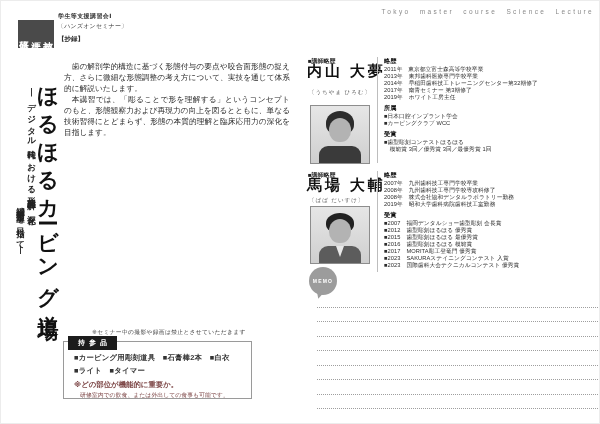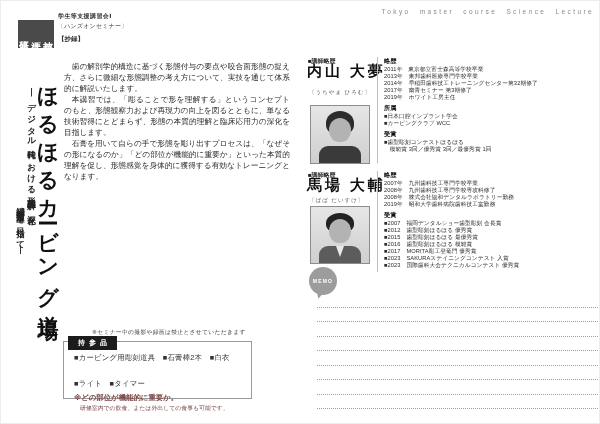--- a/index.html
+++ b/index.html
@@ -37,22 +37,22 @@
   .body-text{position:absolute;left:64px;top:61px;width:226px;font-size:7.7px;line-height:11px;
     text-align:justify;color:#2a2a2a;}
   .body-text > div{text-indent:7.7px;}
 
   .photo-note{position:absolute;left:92px;top:328px;font-size:5.8px;color:#444;letter-spacing:.3px;}
 
   
   .bring-box{position:absolute;left:63px;top:341px;width:187px;height:56px;border:1px solid #9a9a9a;background:#fff;}
   .bring-tab{position:absolute;left:4px;top:-6px;background:#1c1c1c;color:#fff;font-size:7px;
     font-weight:bold;letter-spacing:4px;padding:2px 6px 2px 10px;}
-  .bring-items{margin:11px 0 0 10px;font-size:7.4px;font-weight:normal;color:#333;letter-spacing:.2px;}
-  .bring-items.r2{margin-top:16px;}
+  .bring-items{margin:11px 0 0 10px;font-size:7.4px;font-weight:bold;color:#333;letter-spacing:.2px;}
+  .bring-items.r2{margin-top:3px;}
   .lunch{margin:4px 0 0 10px;font-size:7.4px;font-weight:bold;color:#7c4545;}
   .lunch-sub{margin:1px 0 0 16px;font-size:5.9px;color:#7c4545;}
 
   
   .llabel{position:absolute;left:308px;font-size:6px;font-weight:bold;color:#222;}
   .lname{position:absolute;left:307px;font-size:15px;font-weight:bold;letter-spacing:3px;color:#111;
     font-family:"Liberation Serif","DejaVu Serif",serif;}
   .lkana{position:absolute;left:309px;font-size:5.5px;color:#555;letter-spacing:1px;}
   .lphoto{position:absolute;left:310px;width:58px;height:57px;border:1px solid #8d8d8d;
     background:linear-gradient(#e6e6e6,#cfcfcf);overflow:hidden;}
@@ -96,21 +96,20 @@
 
 <div class="english-header" data-bind="page.english_header">Tokyo master course Science Lecture</div>
 
 <div class="main-title v" data-bind="title.main">ほるほるカービング道場</div>
 <div class="subtitle s1 v" data-bind="title.subtitle_line1">―デジタル時代における形態理解の深化と</div>
 <div class="subtitle s2 v" data-bind="title.subtitle_line2">補綴精度向上を目指して―</div>
 
 <div class="body-text" data-bind-list="body.paragraphs">
     <div>歯の解剖学的構造に基づく形態付与の要点や咬合面形態の捉え方、さらに微細な形態調整の考え方について、実技を通じて体系的に解説いたします。</div>
     <div>本講習では、「彫ることで形を理解する」というコンセプトのもと、形態観察力および再現力の向上を図るとともに、単なる技術習得にとどまらず、形態の本質的理解と臨床応用力の深化を目指します。</div>
-    <div>石膏を用いて自らの手で形態を彫り出すプロセスは、「なぜその形になるのか」「どの部位が機能的に重要か」といった本質的理解を促し、形態感覚を身体的に獲得する有効なトレーニングとなります。</div>
   </div>
 
 <div class="photo-note" data-bind="photo_note">※セミナー中の撮影や録画は禁止とさせていただきます</div>
 
 <div class="bring-box">
   <div class="bring-tab" data-bind="bring.header">持参品</div>
   <div class="bring-items" data-bind="bring.items_line1">■カービング用彫刻道具　■石膏棒2本　■白衣</div>
   <div class="bring-items r2" data-bind="bring.items_line2">■ライト　■タイマー</div>
   <div class="lunch" data-bind="bring.lunch_note">※どの部位が機能的に重要か。</div>
   <div class="lunch-sub" data-bind="bring.lunch_sub">研修室内での飲食、または外出しての食事も可能です。</div>

